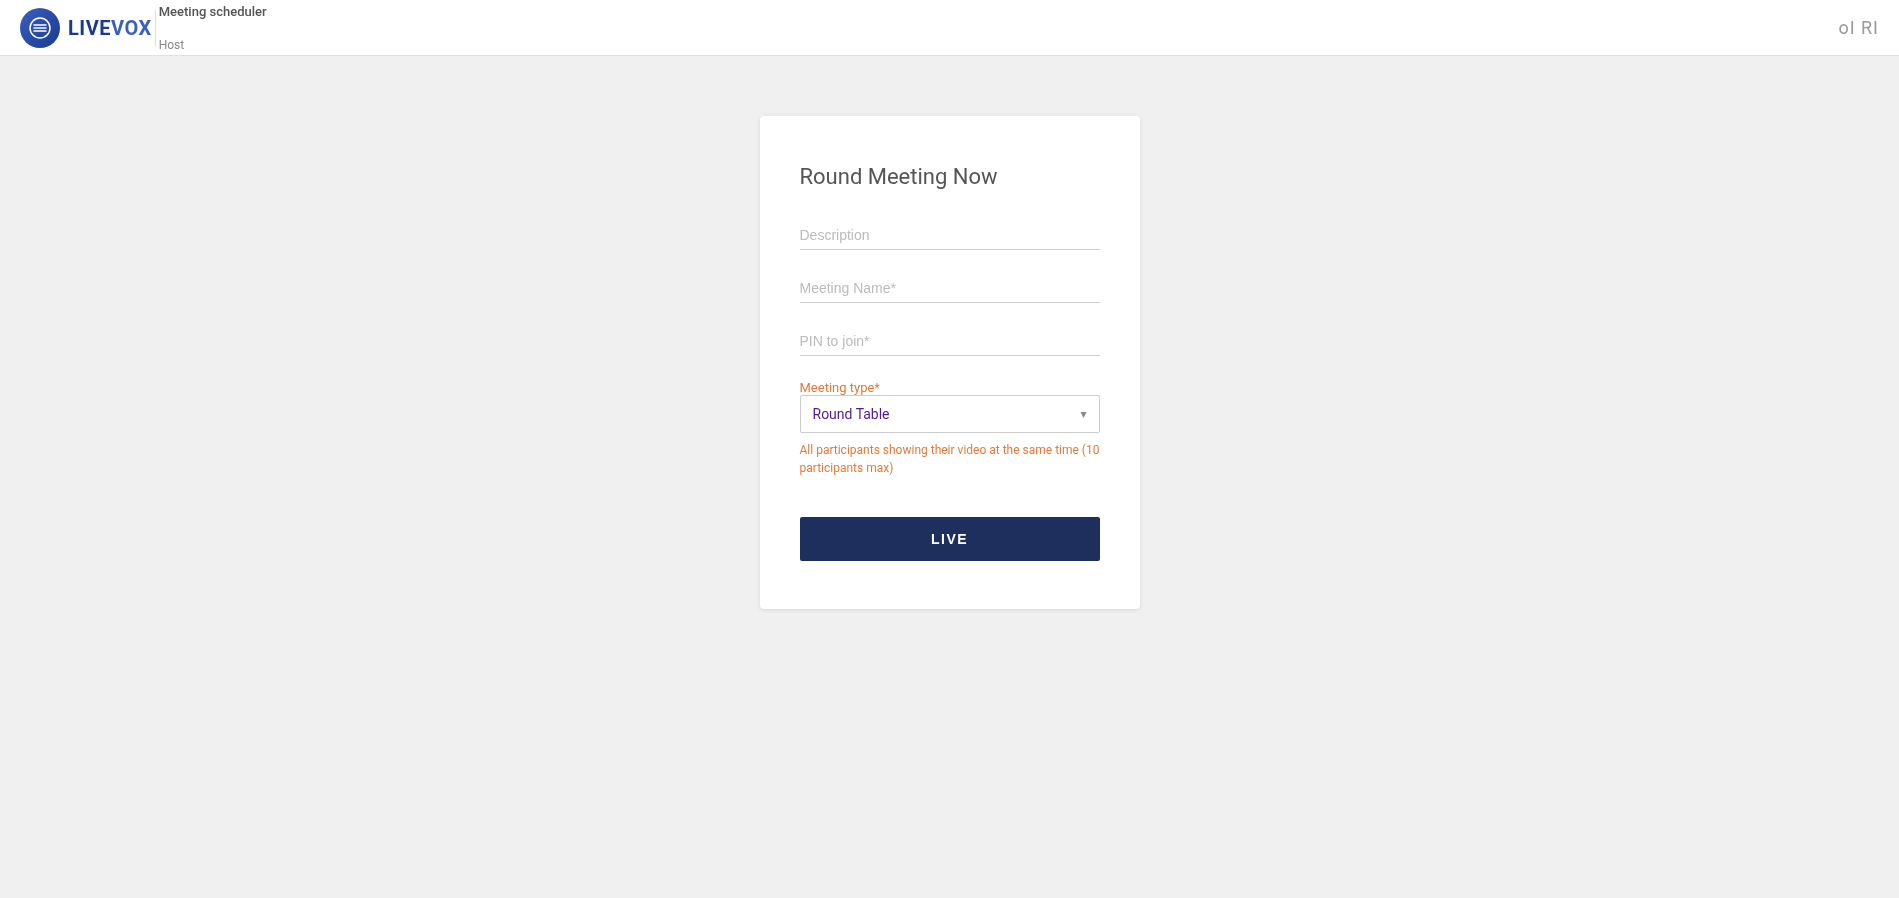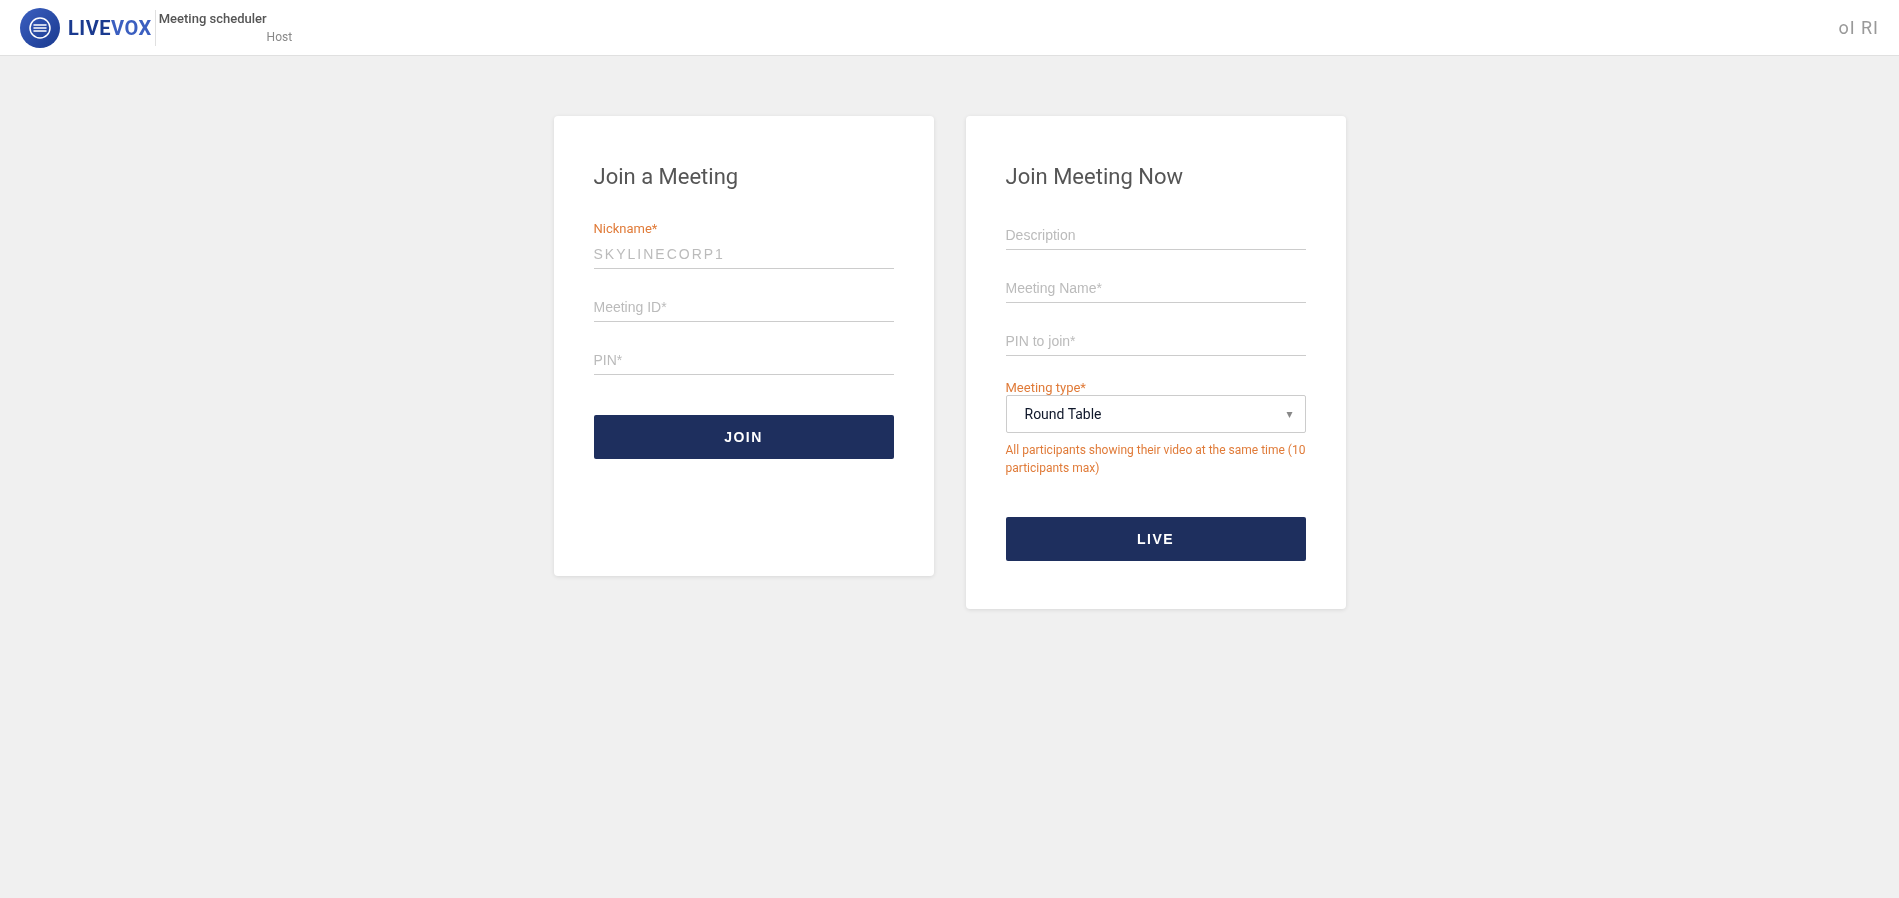--- a/index.html
+++ b/index.html
@@ -54,21 +54,21 @@
     .logo-vox {
       color: #3b5fc0;
     }
     .header-divider {
       width: 1px;
       height: 36px;
       background-color: #e0e0e0;
     }
     .header-info {
       display: flex;
-      flex-direction: row;
+      flex-direction: column;
     }
     .header-info-title {
       font-size: 13px;
       color: #555;
       font-weight: 500;
     }
     .header-info-subtitle {
       font-size: 12px;
       color: #888;
       margin-top: 19px;
@@ -151,22 +151,21 @@
       border-radius: 2px;
       display: flex;
       align-items: center;
       justify-content: space-between;
       padding: 10px 12px;
       background: #fff;
       cursor: pointer;
     }
     .dropdown-value {
       font-size: 14px;
-      color: #0f172a;
-      margin-left: 6px;
+      color: #4c1d95;
     }
     .dropdown-arrow {
       color: #888;
       font-size: 12px;
     }
     .meeting-type-hint {
       font-size: 12px;
       color: #e07b39;
       margin-top: 8px;
       line-height: 1.5;
@@ -214,41 +213,23 @@
     <div class="header-info">
       <span class="header-info-title">Meeting scheduler</span>
       <span class="header-info-subtitle">Host</span>
     </div>
   </div>
   <div class="header-right">oI RI</div>
 </header>
 
 <main class="main-content">
 
-  <div class="card">
-    <h2 class="card-title">Join a Meeting</h2>
-
-    <div class="form-group">
-      <label class="form-label">Nickname*</label>
-      <input type="text" class="form-input input-value-blurred" value="SKYLINECORP1" style="color: rgb(187, 187, 187); letter-spacing: 2px;">
-    </div>
-
-    <div class="form-group">
-      <input type="text" class="form-input" placeholder="Meeting ID*" style="">
-    </div>
-
-    <div class="form-group">
-      <input type="text" class="form-input" placeholder="PIN*" style="">
-    </div>
-
-    <button class="btn-primary">JOIN</button>
-  </div>
 
   <div class="card card-right">
-    <h2 class="card-title">Join Meeting Now</h2>
+    <h2 class="card-title">Round Meeting Now</h2>
 
     <div class="form-group">
       <input type="text" class="form-input" placeholder="Description" style="">
     </div>
 
     <div class="form-group">
       <input type="text" class="form-input" placeholder="Meeting Name*" style="">
     </div>
 
     <div class="form-group">

